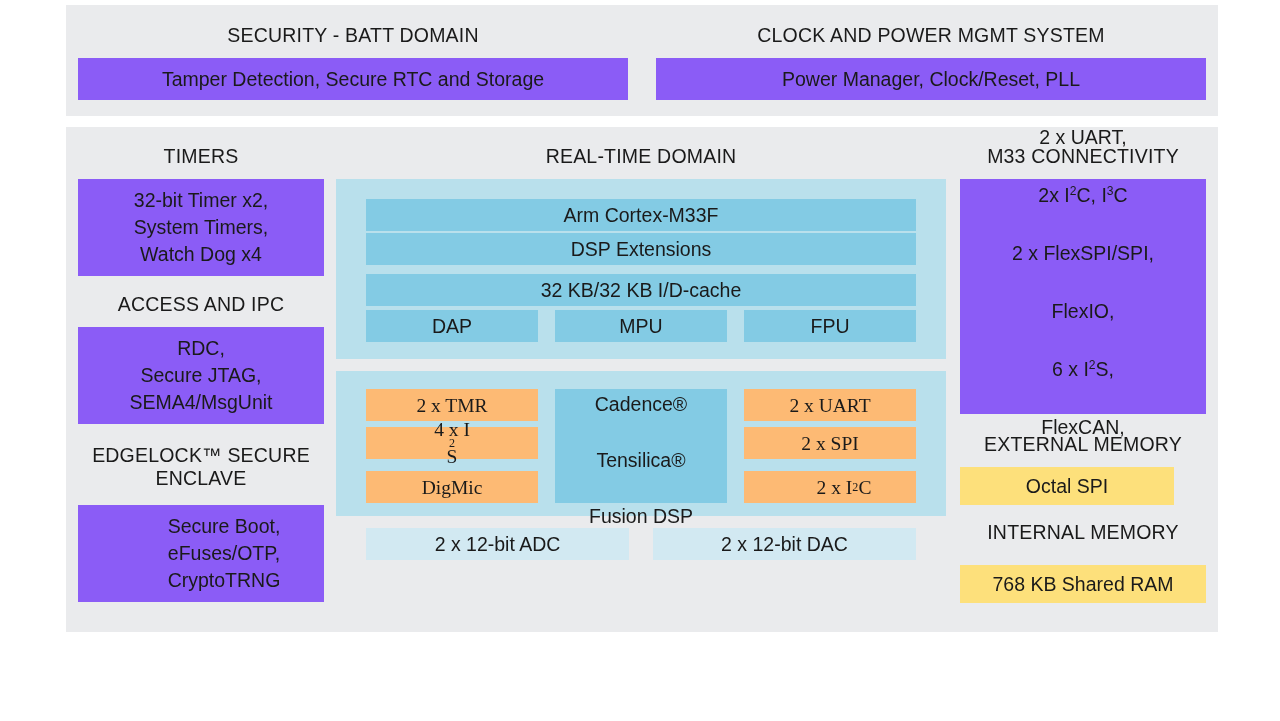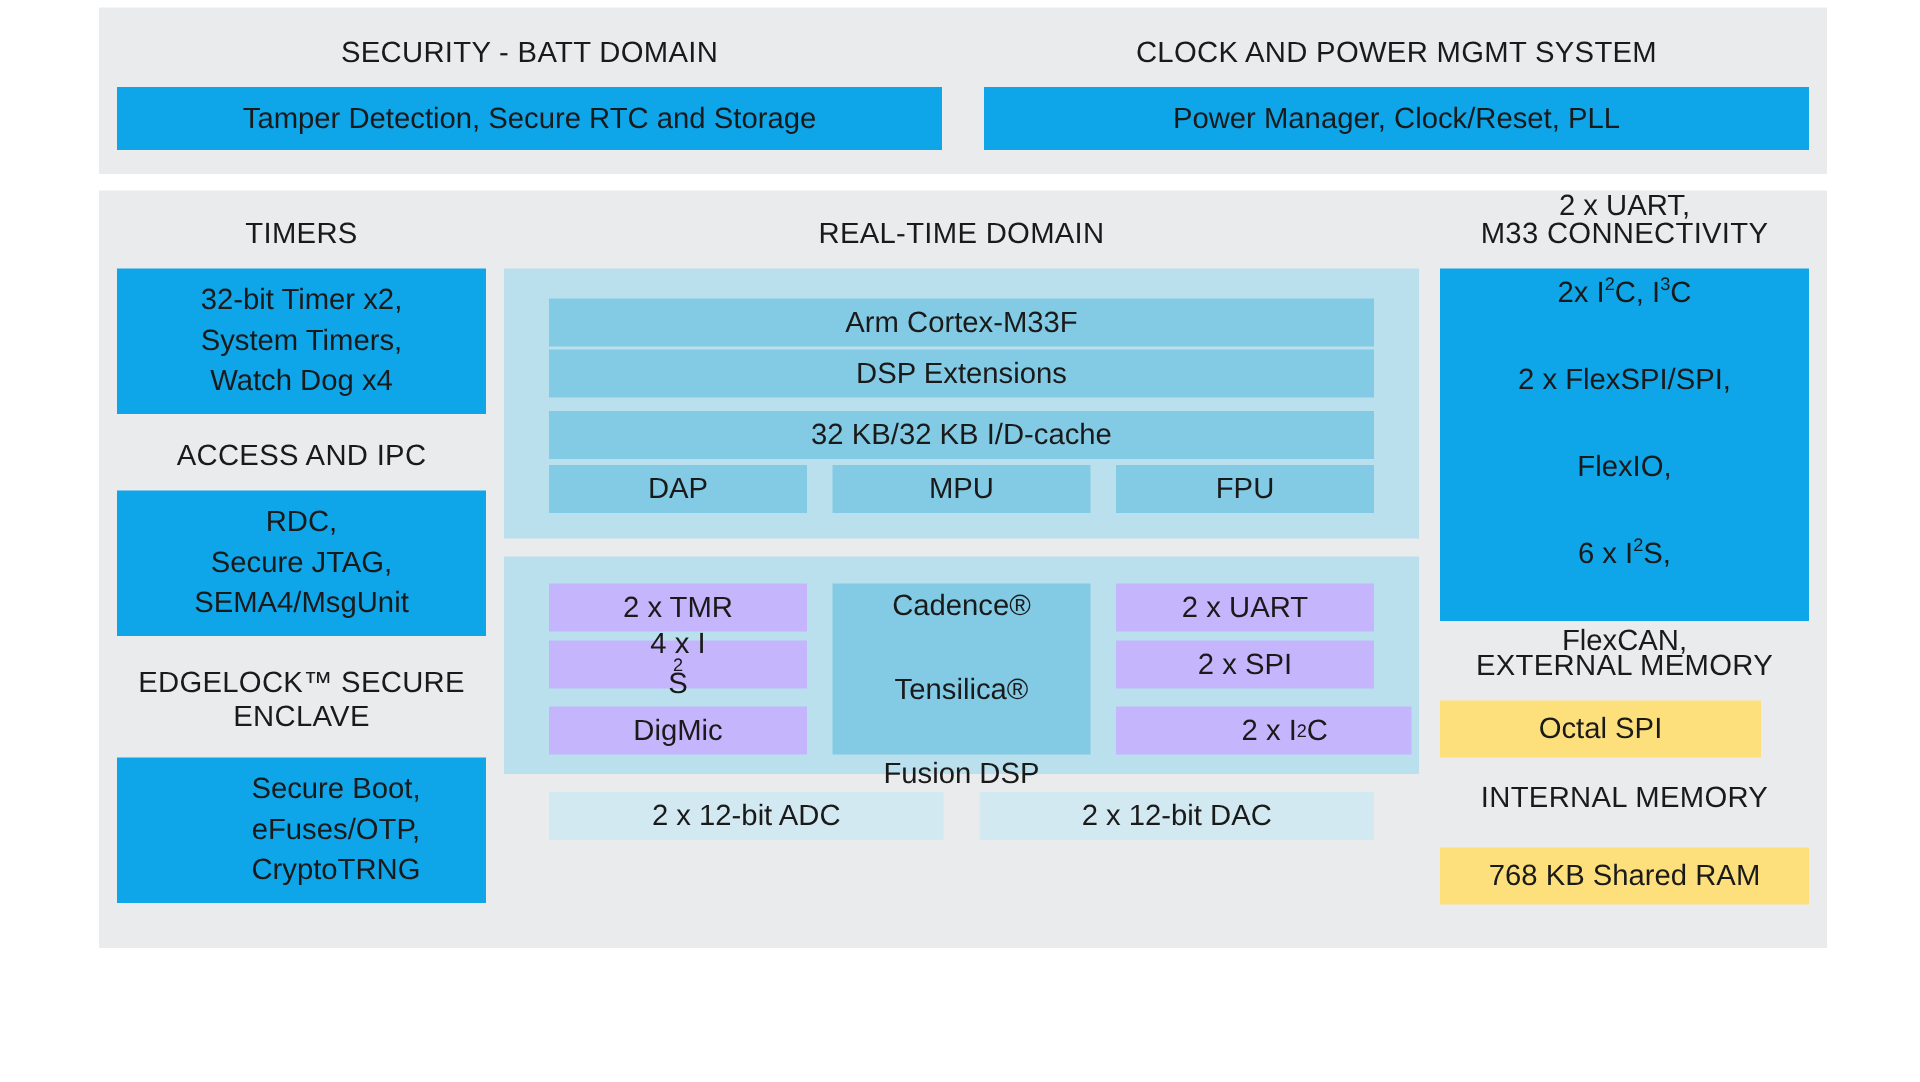--- a/index.html
+++ b/index.html
@@ -48,25 +48,25 @@
     box-sizing: border-box;
     display: flex;
     align-items: center;
     justify-content: center;
     text-align: center;
     font-size: 19.5px;
     line-height: 27px;
     color: #1a1a1a;
     white-space: pre-line;
   }
-  .yellow      { background: #0ea5e9; }
+  .yellow      { background: #8b5cf6; }
   .yellow-lite { background: #fde07b; }
   .blue        { background: #83cbe4; }
   .blue-lite   { background: #d2e9f2; }
-  .green       { background: #c4b5fd; }
+  .green       { background: #fdba74; font-family: Liberation Serif, serif; }
 
   sup { font-size: 0.62em; vertical-align: super; line-height: 0; }
 
   
   #sec-security-title { left: 78px;  top: 24px; width: 550px; }
   #sec-clock-title    { left: 656px; top: 24px; width: 550px; }
   #blk-security { left: 78px;  top: 58px; width: 550px; height: 42px; }
   #blk-clock    { left: 656px; top: 58px; width: 550px; height: 42px; }
 
   
@@ -88,21 +88,21 @@
   #blk-mpu    { left: 555px; top: 310px; width: 172px; height: 32px; }
   #blk-fpu    { left: 744px; top: 310px; width: 172px; height: 32px; }
 
   #grp-dsp { position: absolute; left: 336px; top: 371px; width: 610px; height: 145px; background:#b9e0ec; }
   #blk-tmr   { left: 366px; top: 389px; width: 172px; height: 32px; }
   #blk-i2s4  { left: 366px; top: 427px; width: 172px; height: 32px; flex-direction: column; }
   #blk-digmic{ left: 366px; top: 471px; width: 172px; height: 32px; }
   #blk-fusion{ left: 555px; top: 389px; width: 172px; height: 114px; line-height: 28px; }
   #blk-uart2 { left: 744px; top: 389px; width: 172px; height: 32px; }
   #blk-spi2  { left: 744px; top: 427px; width: 172px; height: 32px; }
-  #blk-i2c2  { left: 744px; top: 471px; width: 197px; height: 32px; padding-left: 28px; }
+  #blk-i2c2  { left: 744px; top: 471px; width: 172px; height: 32px; padding-left: 28px; }
 
   #blk-adc { left: 366px; top: 528px; width: 263px; height: 32px; }
   #blk-dac { left: 653px; top: 528px; width: 263px; height: 32px; }
 
   
   #sec-m33conn-title { left: 960px; top: 145px; width: 246px; }
   #blk-m33conn       { left: 960px; top: 179px; width: 246px; height: 235px; line-height: 29px; justify-content: center; }
   #sec-extmem-title  { left: 960px; top: 433px; width: 246px; }
   #blk-octalspi      { left: 960px; top: 467px; width: 214px; height: 38px; }
   #sec-intmem-title  { left: 960px; top: 521px; width: 246px; }

